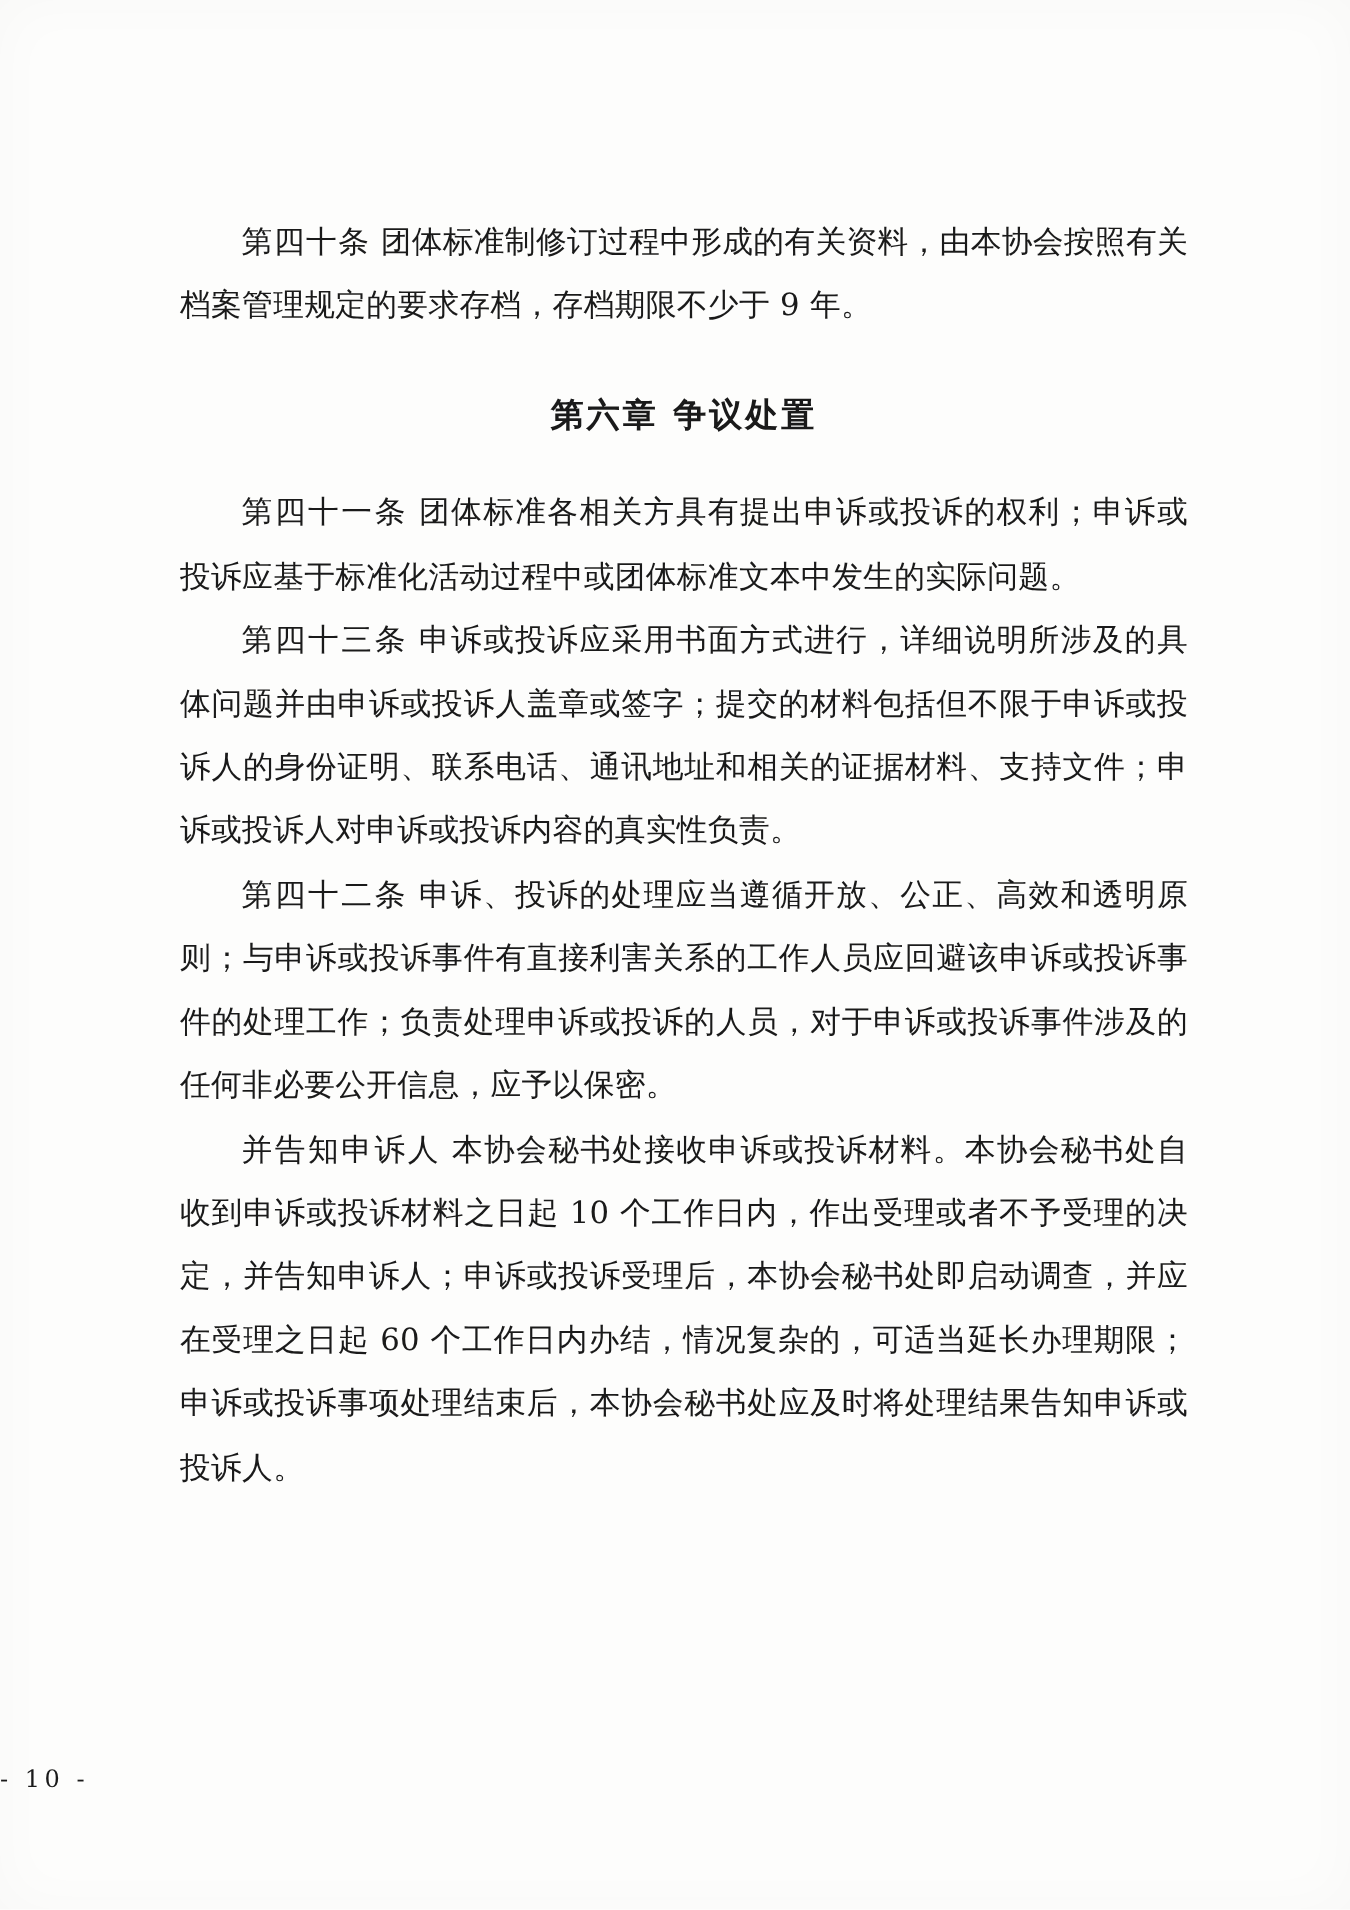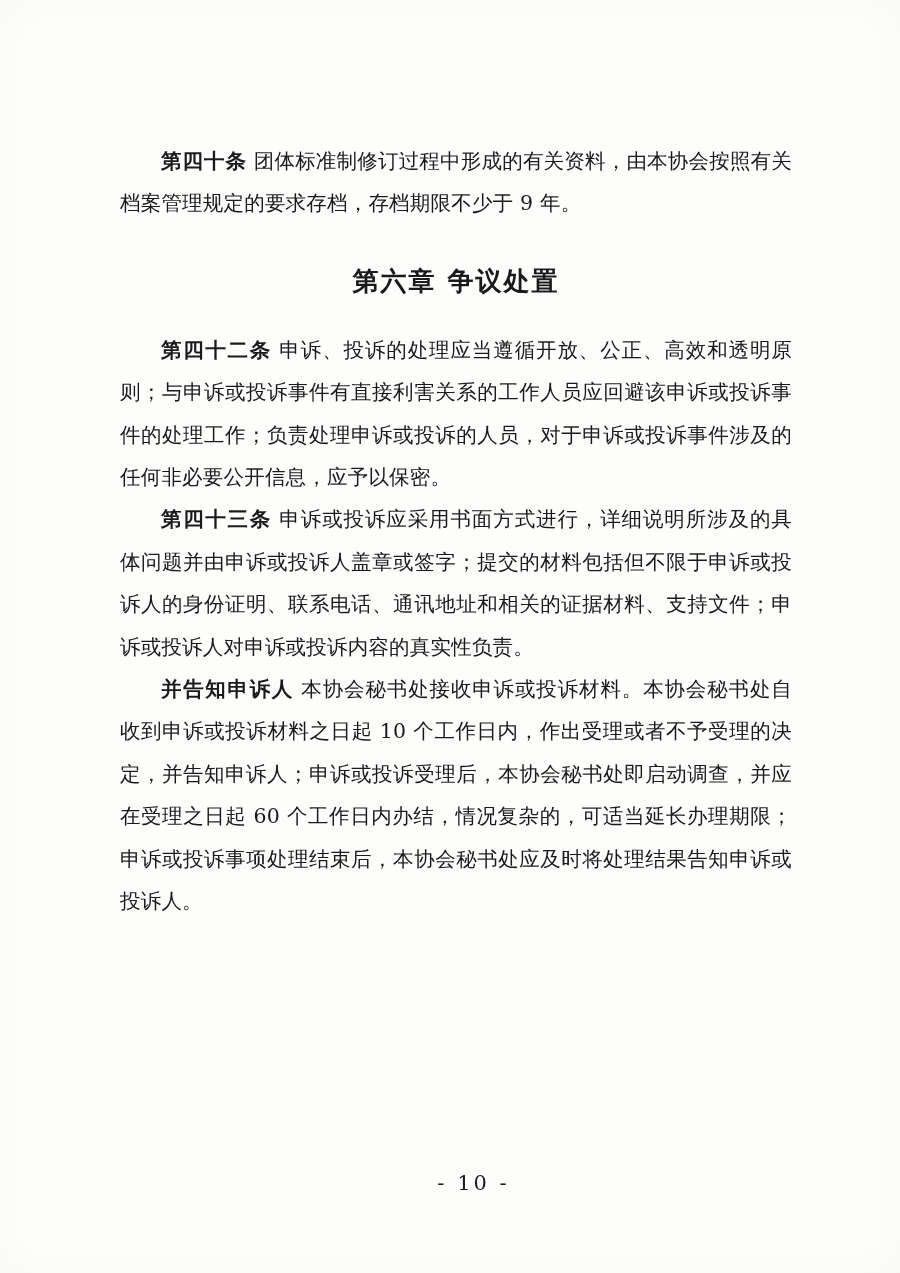--- a/index.html
+++ b/index.html
@@ -35,63 +35,62 @@
     line-height: 2.07;
     text-align: justify;
     text-justify: inter-ideograph;
     letter-spacing: 0.2px;
   }
   p.para {
     margin: 0 0 0 0;
     text-indent: 2em;
   }
   .art-label {
-    font-weight: bold;
+    font-weight: normal;
     letter-spacing: 1px;
   }
   h2.chapter {
-    font-size: 26px;
+    font-size: 22px;
     font-weight: bold;
     text-align: center;
     letter-spacing: 2px;
     margin: 26px 0 20px 0;
   }
   .chapter.first {
     margin-top: 30px;
   }
   .footer {
     position: absolute;
     left: 0;
     right: 0;
     bottom: 78px;
-    text-align: center;
-    font-size: 21px;
+    font-size: 16px;
     letter-spacing: 3px;
     color: #1a1a1a;
-    padding-left: 47px;
   }
   .page-num-inner {
     display: inline-block;
   }
 </style>
 </head>
 <body>
 
 <div class="page">
 
   <div class="body-text">
 
     <p class="para"><span class="art-label">第四十条</span> <span>团体标准制修订过程中形成的有关资料，由本协会按照有关档案管理规定的要求存档，存档期限不少于 9 年。</span></p>
 
     <h2 class="chapter first">第六章  争议处置</h2>
 
+    <p class="para"><span class="art-label">第四十一条</span> <span>团体标准各相关方具有提出申诉或投诉的权利；申诉或投诉应基于标准化活动过程中或团体标准文本中发生的实际问题。</span></p>
+
+    <p class="para"><span class="art-label">第四十三条</span> <span>申诉或投诉应采用书面方式进行，详细说明所涉及的具体问题并由申诉或投诉人盖章或签字；提交的材料包括但不限于申诉或投诉人的身份证明、联系电话、通讯地址和相关的证据材料、支持文件；申诉或投诉人对申诉或投诉内容的真实性负责。</span></p>
 
     <p class="para"><span class="art-label">第四十二条</span> <span>申诉、投诉的处理应当遵循开放、公正、高效和透明原则；与申诉或投诉事件有直接利害关系的工作人员应回避该申诉或投诉事件的处理工作；负责处理申诉或投诉的人员，对于申诉或投诉事件涉及的任何非必要公开信息，应予以保密。</span></p>
-
-    <p class="para"><span class="art-label">第四十三条</span> <span>申诉或投诉应采用书面方式进行，详细说明所涉及的具体问题并由申诉或投诉人盖章或签字；提交的材料包括但不限于申诉或投诉人的身份证明、联系电话、通讯地址和相关的证据材料、支持文件；申诉或投诉人对申诉或投诉内容的真实性负责。</span></p>
 
     <p class="para"><span class="art-label">并告知申诉人</span> <span>本协会秘书处接收申诉或投诉材料。本协会秘书处自收到申诉或投诉材料之日起 10 个工作日内，作出受理或者不予受理的决定，并告知申诉人；申诉或投诉受理后，本协会秘书处即启动调查，并应在受理之日起 60 个工作日内办结，情况复杂的，可适当延长办理期限；申诉或投诉事项处理结束后，本协会秘书处应及时将处理结果告知申诉或投诉人。</span></p>
 
 
 
   </div>
 
   <div class="footer">
     <span class="page-num-inner">- 10 -</span>
   </div>

